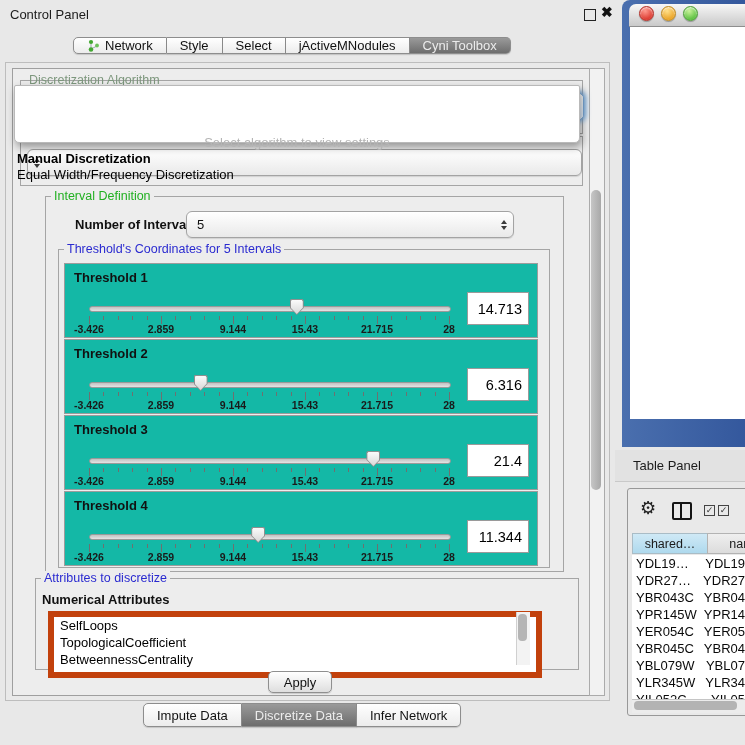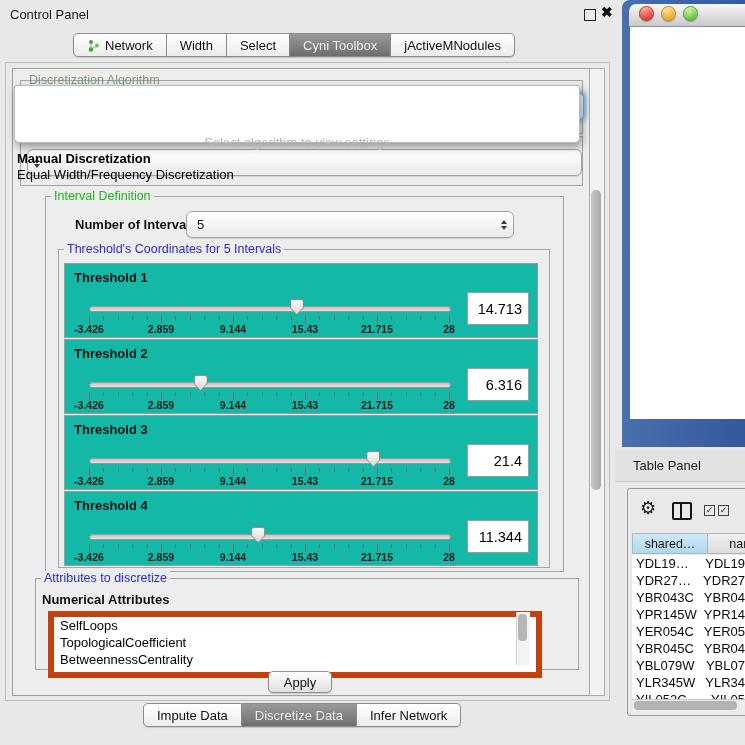--- a/index.html
+++ b/index.html
@@ -13,21 +13,21 @@
   #cp-close{left:601px;top:4px;font-size:14px;font-weight:bold;color:#111;}
 
   
   .seg-bar{display:flex;height:24px;}
   .seg{display:flex;align-items:center;justify-content:center;gap:5px;padding:0 13px;
        font-size:13px;font-weight:500;color:#111;background:linear-gradient(#ffffff,#ececec);
        border:1px solid #8d8d8d;border-left:none;box-shadow:0 1px 1px rgba(0,0,0,.15);}
   .seg:first-child{border-left:1px solid #8d8d8d;border-radius:5px 0 0 5px;}
   .seg:last-child{border-radius:0 5px 5px 0;}
   .seg.sel{background:linear-gradient(#9a9a9a,#6d6d6d);color:#ececec;}
-  #top-tabs{left:73px;top:33px;}
+  #top-tabs{left:73px;top:33px;align-items:center;}
   #bottom-tabs{left:143px;top:703px;}
   #outer-panel{left:5px;top:62px;width:603px;height:637px;background:#e9e9e9;border:1px solid #bdbdbd;}
   #inner-panel{left:12px;top:68px;width:577px;height:626px;background:#ededed;border:1px solid #9f9f9f;}
   #main-scroll-track{left:589px;top:68px;width:14px;height:626px;background:#f2f2f2;border:1px solid #ababab;}
   #main-scroll-thumb{left:591px;top:190px;width:10px;height:300px;background:linear-gradient(90deg,#c6c6c6,#a8a8a8);border-radius:5px;}
 
   
   .group{border:1px solid #a5a5a5;background:transparent;}
   .group-title{position:absolute;font-size:12.5px;background:#ededed;padding:0 3px;white-space:nowrap;}
   .t-green{color:#21b021;}
@@ -130,30 +130,30 @@
         <svg width="13" height="13">
           <line x1="4" y1="3" x2="4" y2="10" stroke="#9aa" stroke-width="1"></line>
           <line x1="4" y1="10" x2="10" y2="7" stroke="#9aa" stroke-width="1"></line>
           <circle cx="4" cy="3" r="2.1" fill="#43a832"></circle>
           <circle cx="4" cy="10.5" r="2.3" fill="#43a832"></circle>
           <circle cx="10" cy="6.5" r="1.9" fill="#6cc25a"></circle>
         </svg>
         <span>Network</span>
       </div>
       <div class="seg">
-        <span>Width</span>
+        <span>Style</span>
       </div>
       <div class="seg">
         <span>Select</span>
       </div>
+      <div class="seg">
+        <span>jActiveMNodules</span>
+      </div>
       <div class="seg sel">
         <span>Cyni Toolbox</span>
-      </div>
-      <div class="seg">
-        <span>jActiveMNodules</span>
       </div>
     </div>
 
   <div class="abs" id="outer-panel"></div>
   <div class="abs" id="inner-panel"></div>
   <div class="abs" id="main-scroll-track"></div>
   <div class="abs" id="main-scroll-thumb"></div>
 
   <div class="abs group" style="left:20px;top:80px;width:561px;height:52px;"></div>
   <div class="abs group-title t-fadedgreen" style="left:26px;top:73px;background:transparent;">Discretization Algorithm</div>

